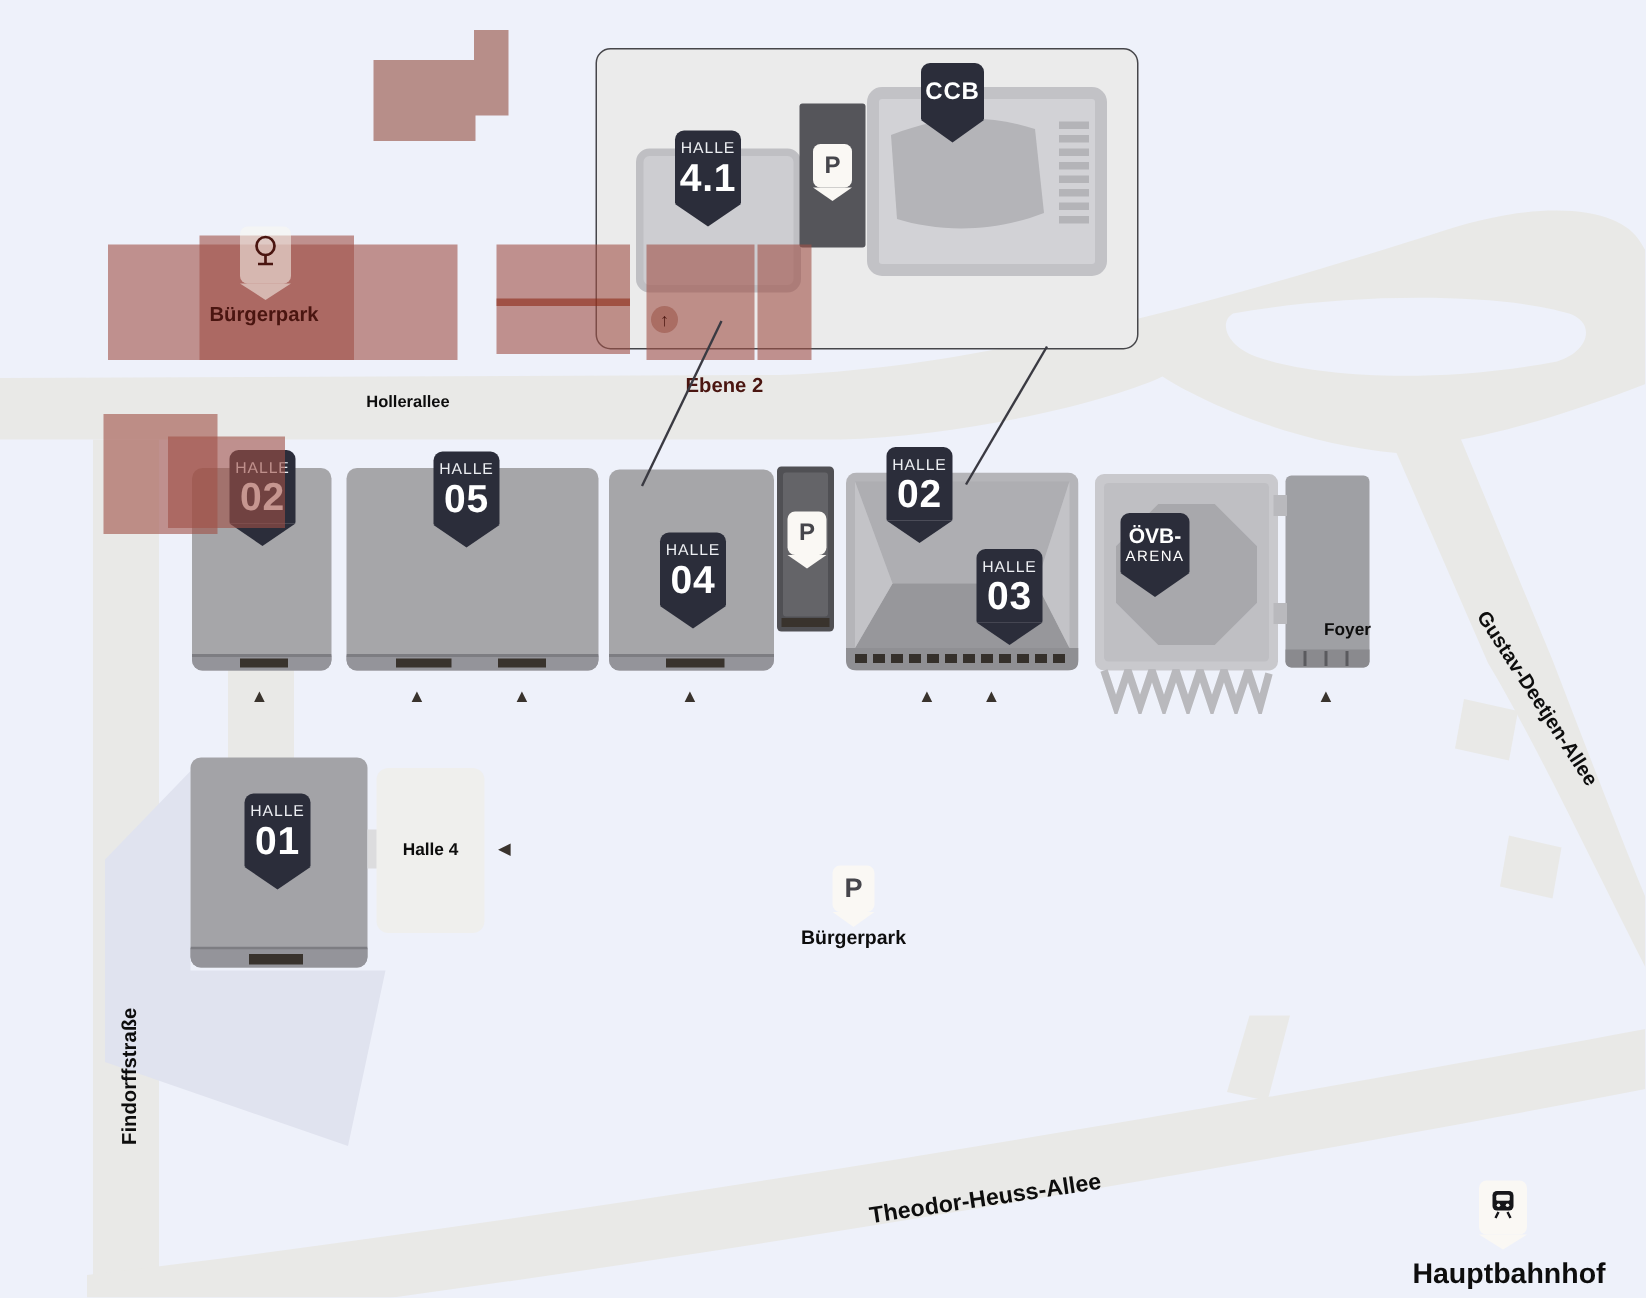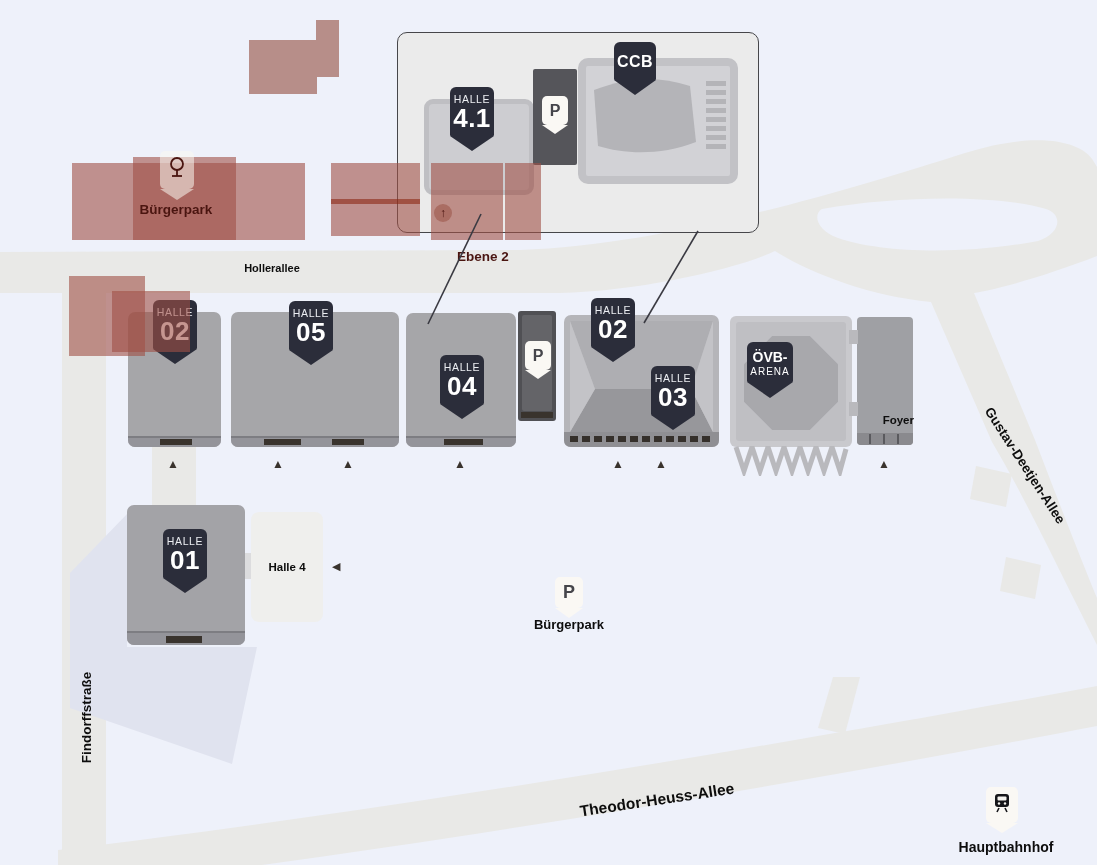--- a/index.html
+++ b/index.html
@@ -247,15 +247,15 @@
 
   <div class="pin pin-hbf" style="left:986px;top:787px;">
     <svg width="20" height="21" style="margin-top:6px;">
       <rect x="3" y="1" width="14" height="13" rx="3" fill="#16161a"></rect>
       <rect x="5.5" y="3.5" width="9" height="4" rx="1" fill="#f5f3ef"></rect>
       <circle cx="7" cy="10.5" r="1.2" fill="#f5f3ef"></circle>
       <circle cx="13" cy="10.5" r="1.2" fill="#f5f3ef"></circle>
       <path d="M7,15 L5,19 M13,15 L15,19" stroke="#16161a" stroke-width="1.6"></path>
     </svg>
   </div>
-  <span class="lbl" style="left:936px;top:839px;width:140px;font-size:14px;">Hauptbahnhof</span>
+  <span class="lbl" style="left:936px;top:839px;width:140px;font-size:19px;">Hauptbahnhof</span>
 
 </div>
 
 </body></html>

